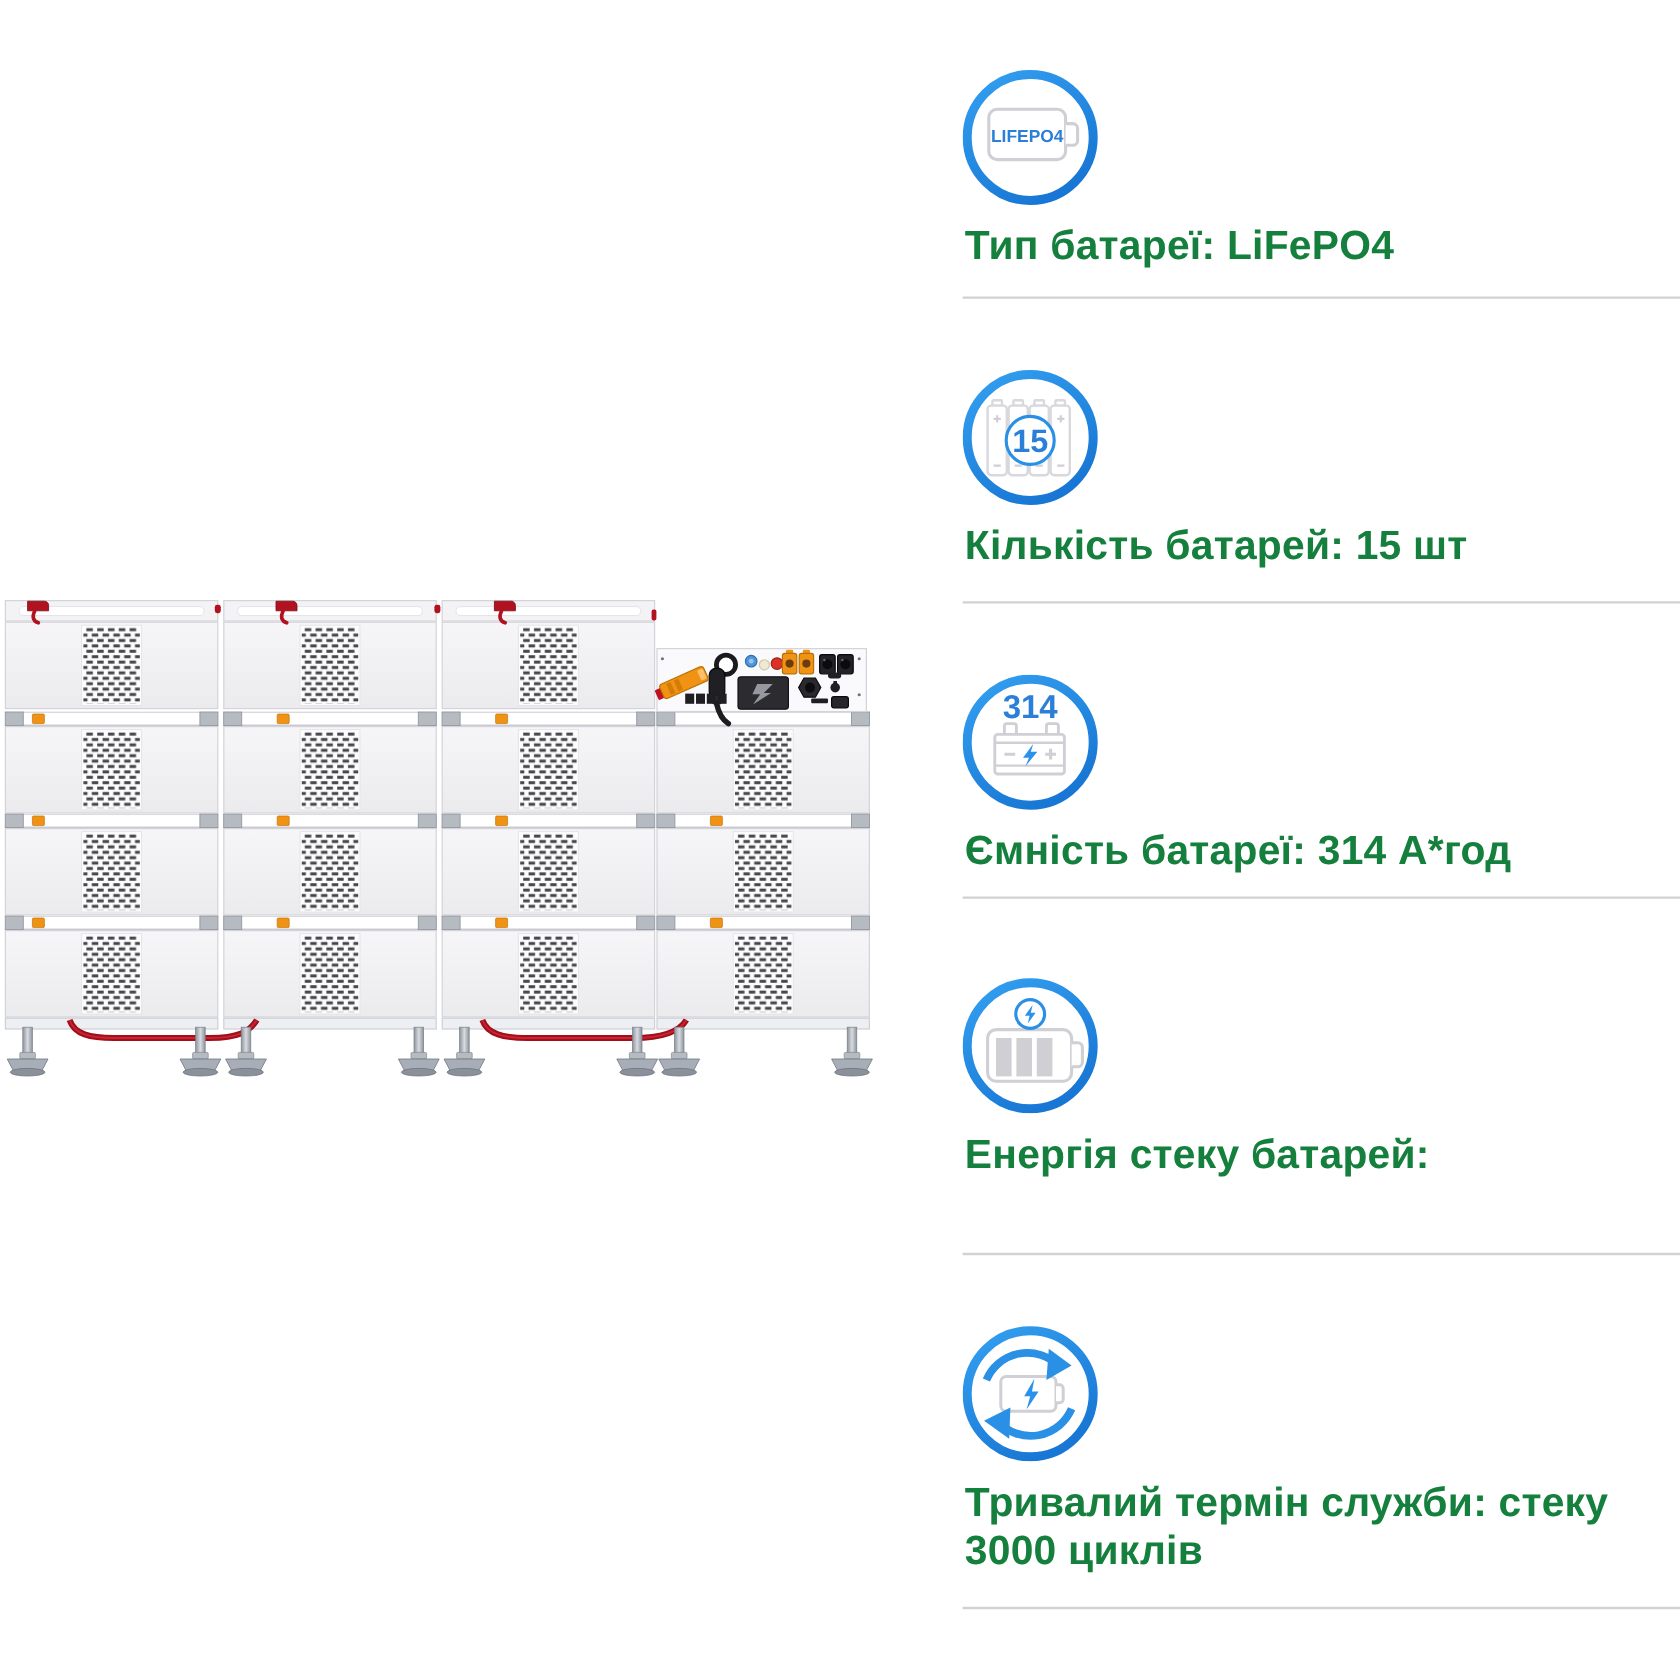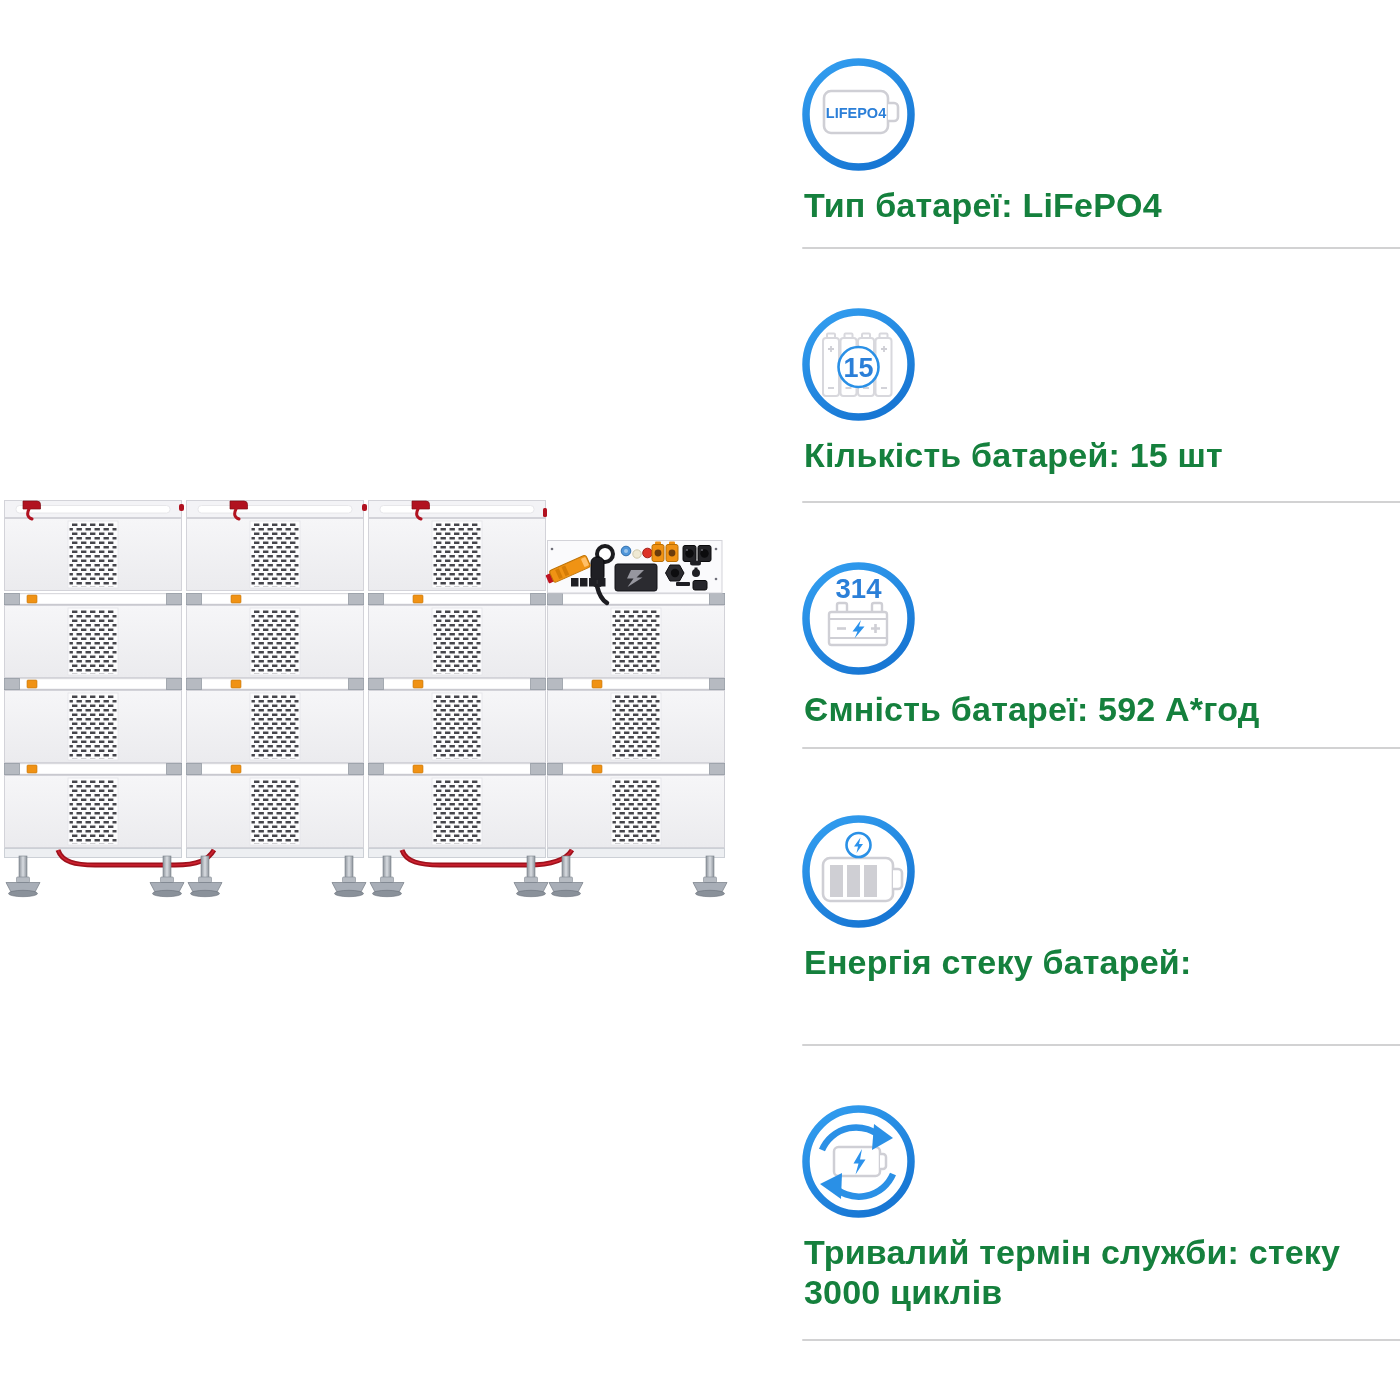--- a/index.html
+++ b/index.html
@@ -270,21 +270,21 @@
       <path d="M70 50 v-7 a2 2 0 0 1 2 -2 h6 a2 2 0 0 1 2 2 v7"></path>
       <rect x="27" y="50" width="58" height="33" rx="2.5"></rect>
     </g>
     <path class="gray-line" stroke-width="2" d="M27 57 h58 M27 76 h58"></path>
     <path d="M35 66.5 h9" stroke="#cfcfd5" stroke-width="2.6"></path>
     <path d="M69 66.5 h9 M73.5 62 v9" stroke="#cfcfd5" stroke-width="2.6"></path>
     <polygon points="59,58 50.5,69.5 55.5,69.5 52.5,76.5 62.5,64.5 57,64.5" fill="#2b92ec"></polygon>
     <text class="icon-num" x="56.5" y="36" font-size="27.5" text-anchor="middle">314</text>
   </svg>
   <div class="feature-label" style="top:689px">
-    <span>Ємність батареї: 592 А*год</span>
+    <span>Ємність батареї: 314 А*год</span>
   </div>
   <div class="divider" style="top:747px"></div>
 
   <svg class="icon-badge" style="top:815px" viewBox="0 0 113 113">
     <circle class="ring-circle" cx="56.5" cy="56.5" r="52.5"></circle>
     <rect x="21" y="43" width="70" height="43" rx="7" fill="#ffffff" stroke="#cfcfd5" stroke-width="2.6"></rect>
     <path d="M91 54 h5 a4 4 0 0 1 4 4 v12 a4 4 0 0 1 -4 4 h-5" fill="#ffffff" stroke="#cfcfd5" stroke-width="2.6"></path>
     <rect x="28" y="50" width="13" height="32" fill="#cfcfd4"></rect>
     <rect x="45" y="50" width="13" height="32" fill="#cfcfd4"></rect>
     <rect x="62" y="50" width="13" height="32" fill="#cfcfd4"></rect>

